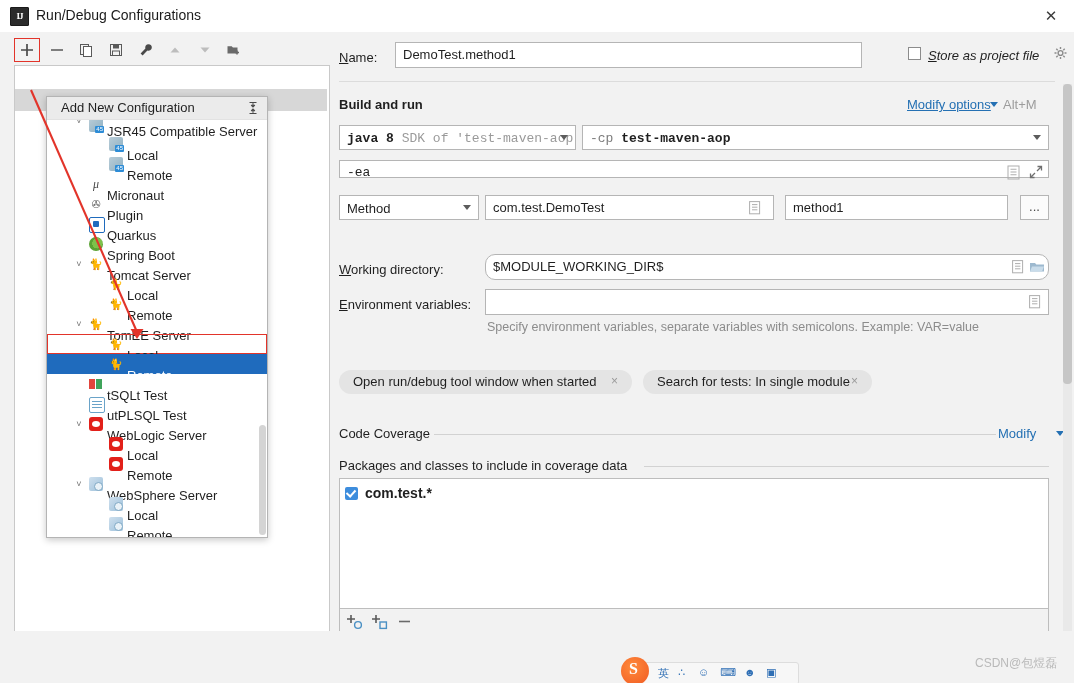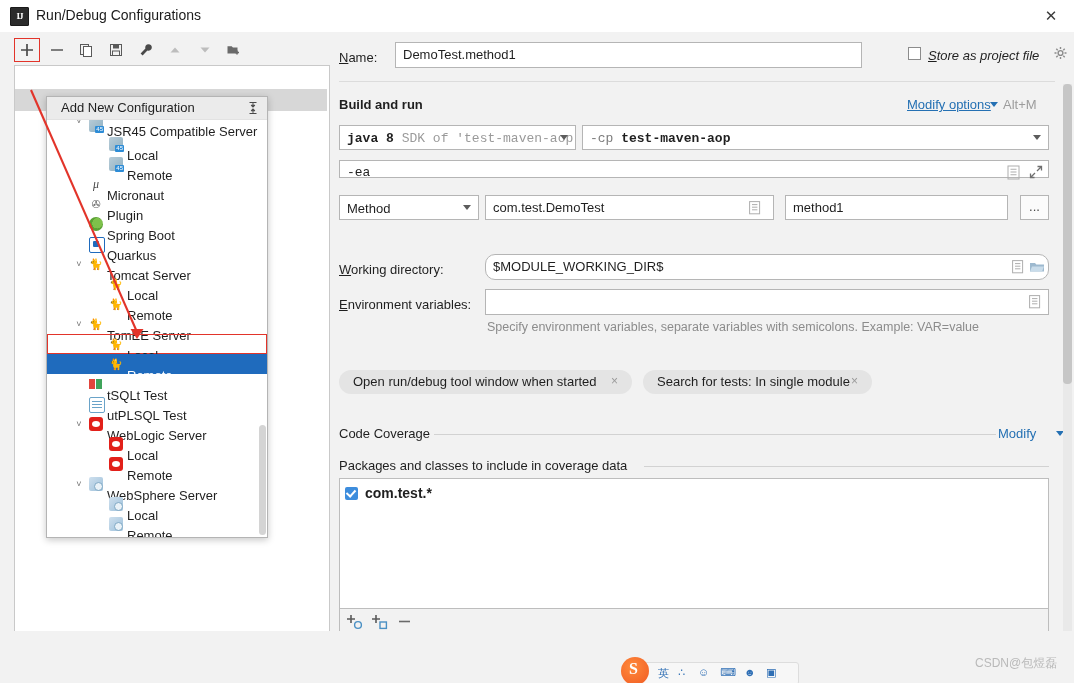--- a/index.html
+++ b/index.html
@@ -224,29 +224,29 @@
             <div class="lbl">Micronaut</div>
           </div>
           <div class="pl-item lvl0">
             <div class="ico">
               <span class="chip plug">✇</span>
             </div>
             <div class="lbl">Plugin</div>
           </div>
           <div class="pl-item lvl0">
             <div class="ico">
+              <span class="chip quark"></span>
+            </div>
+            <div class="lbl">Quarkus</div>
+          </div>
+          <div class="pl-item lvl0">
+            <div class="ico">
               <span class="chip spring"></span>
             </div>
             <div class="lbl">Spring Boot</div>
-          </div>
-          <div class="pl-item lvl0">
-            <div class="ico">
-              <span class="chip quark"></span>
-            </div>
-            <div class="lbl">Quarkus</div>
           </div>
           <div class="pl-item lvl0">
             <div class="chev">˅</div>
             <div class="ico">
               <span class="chip cat">🐈</span>
             </div>
             <div class="lbl">Tomcat Server</div>
           </div>
           <div class="pl-item lvl1">
             <div class="ico">

